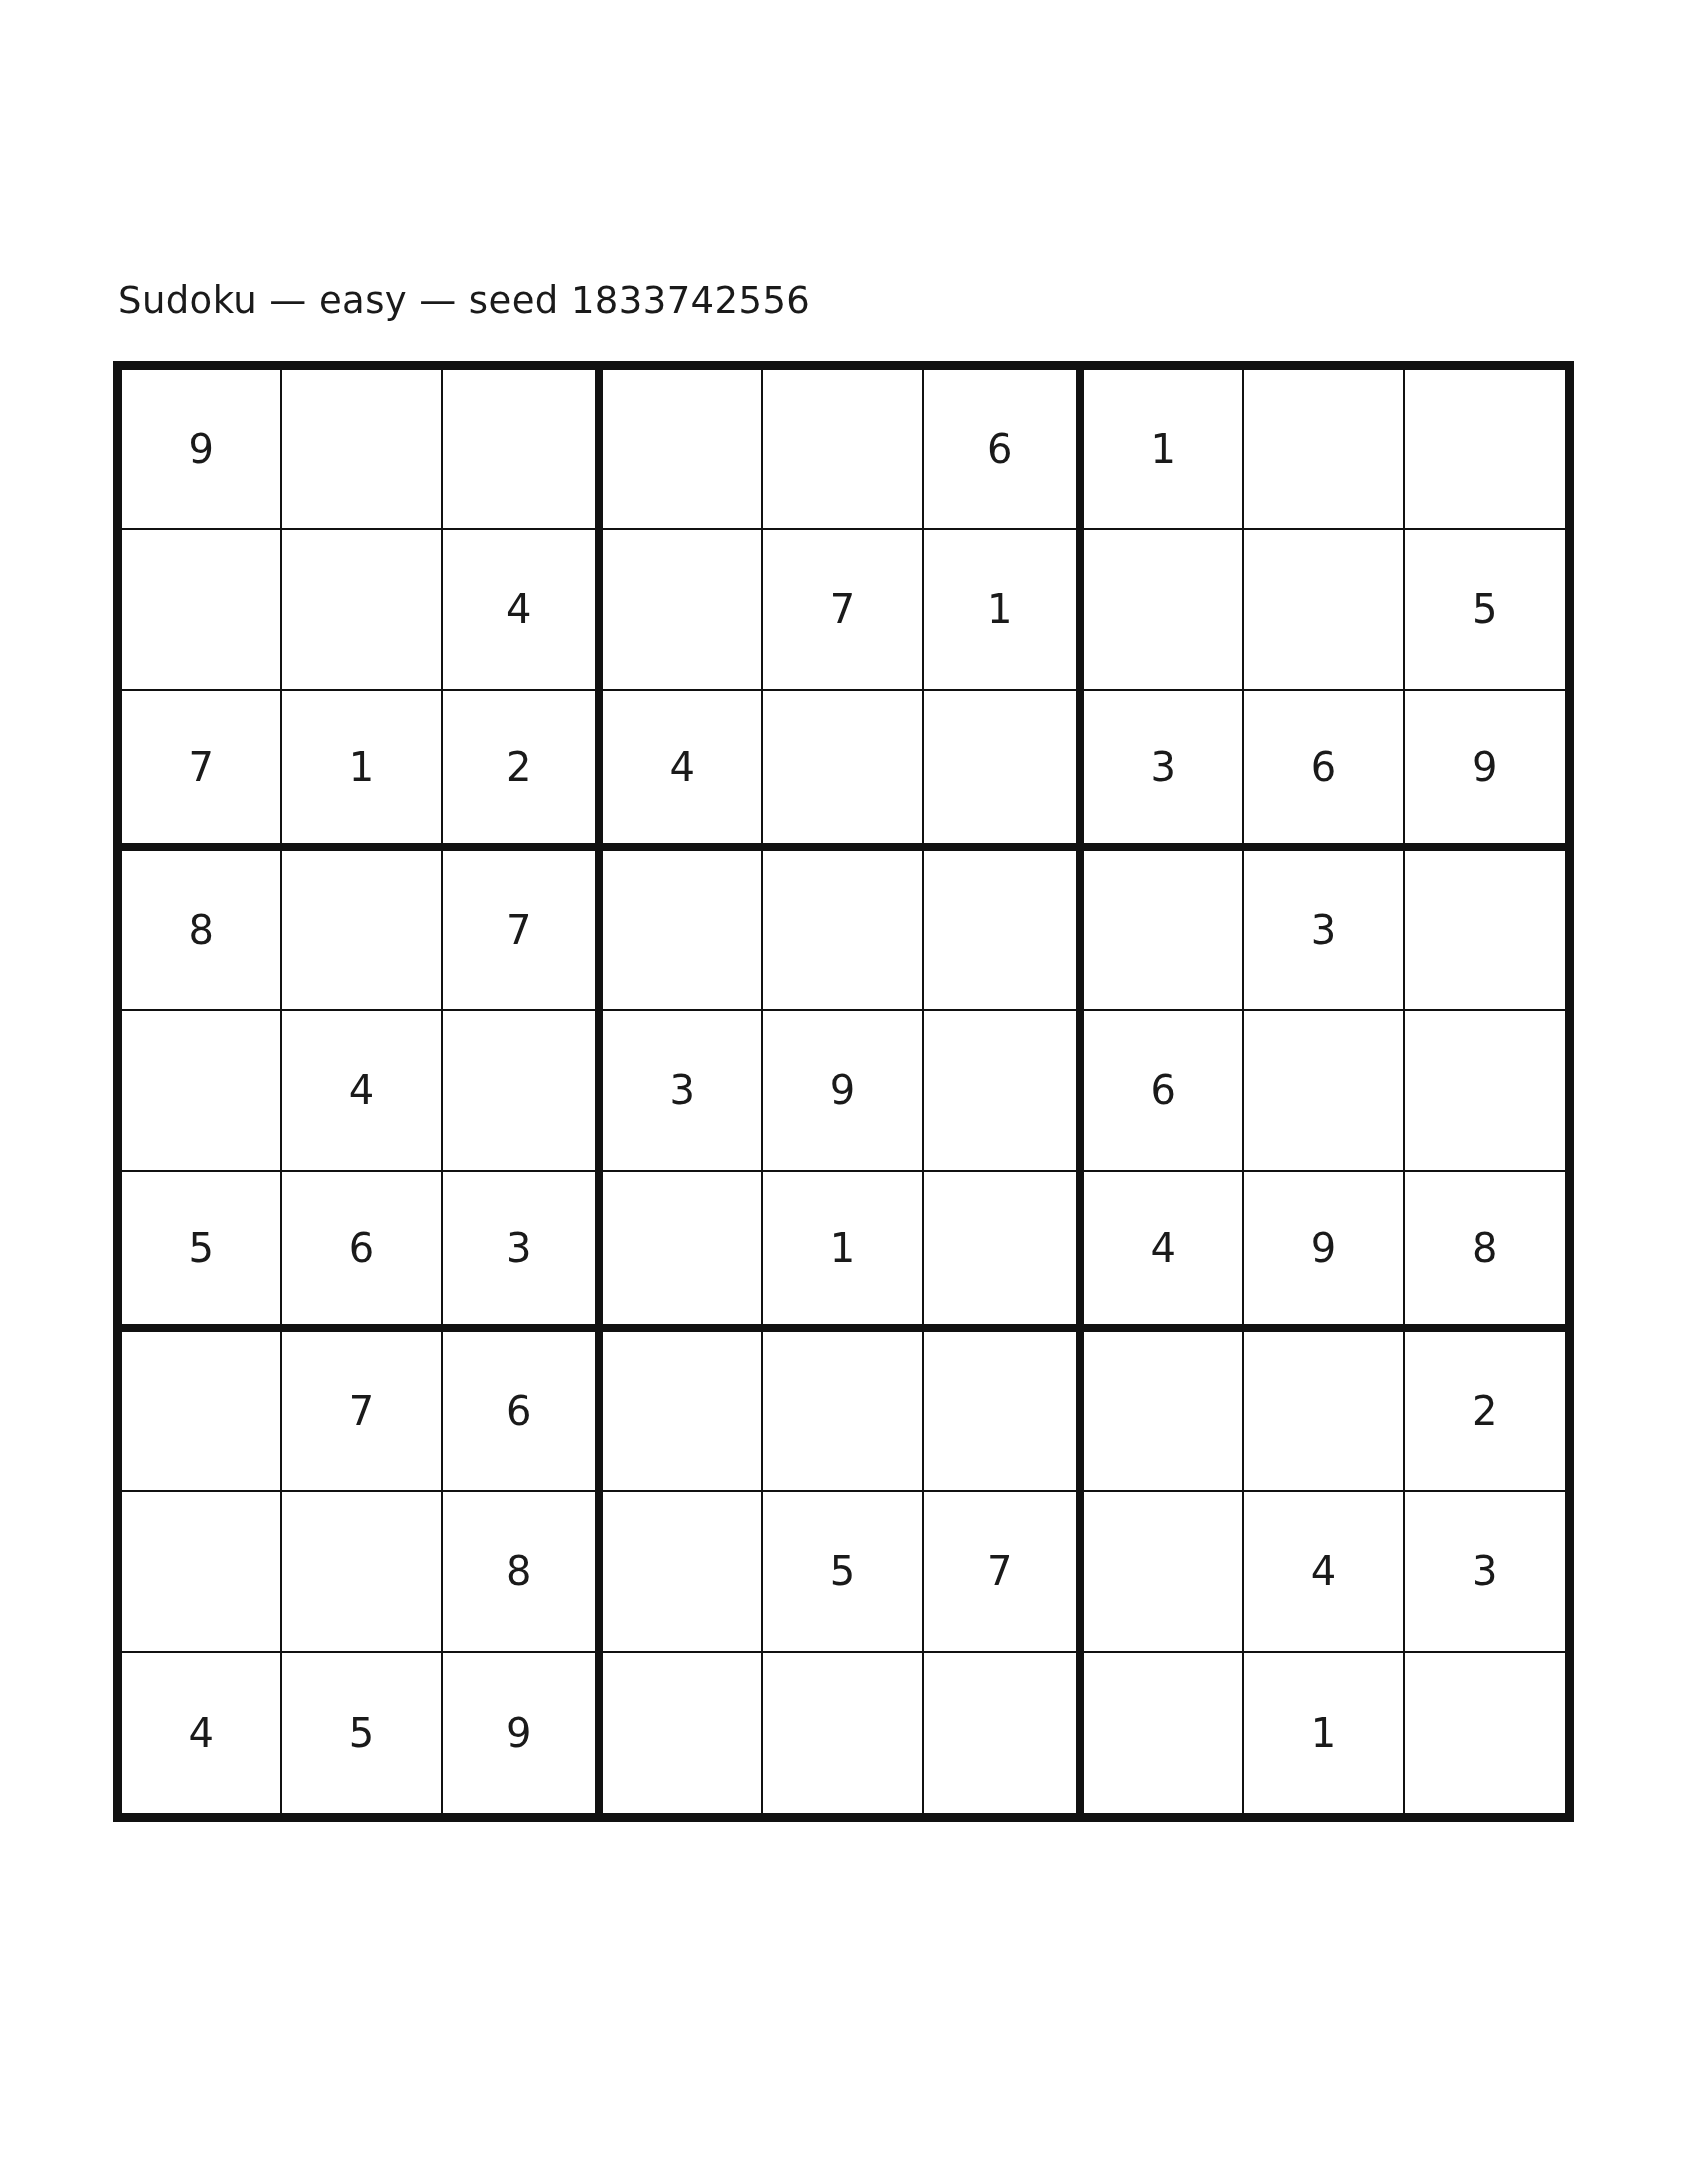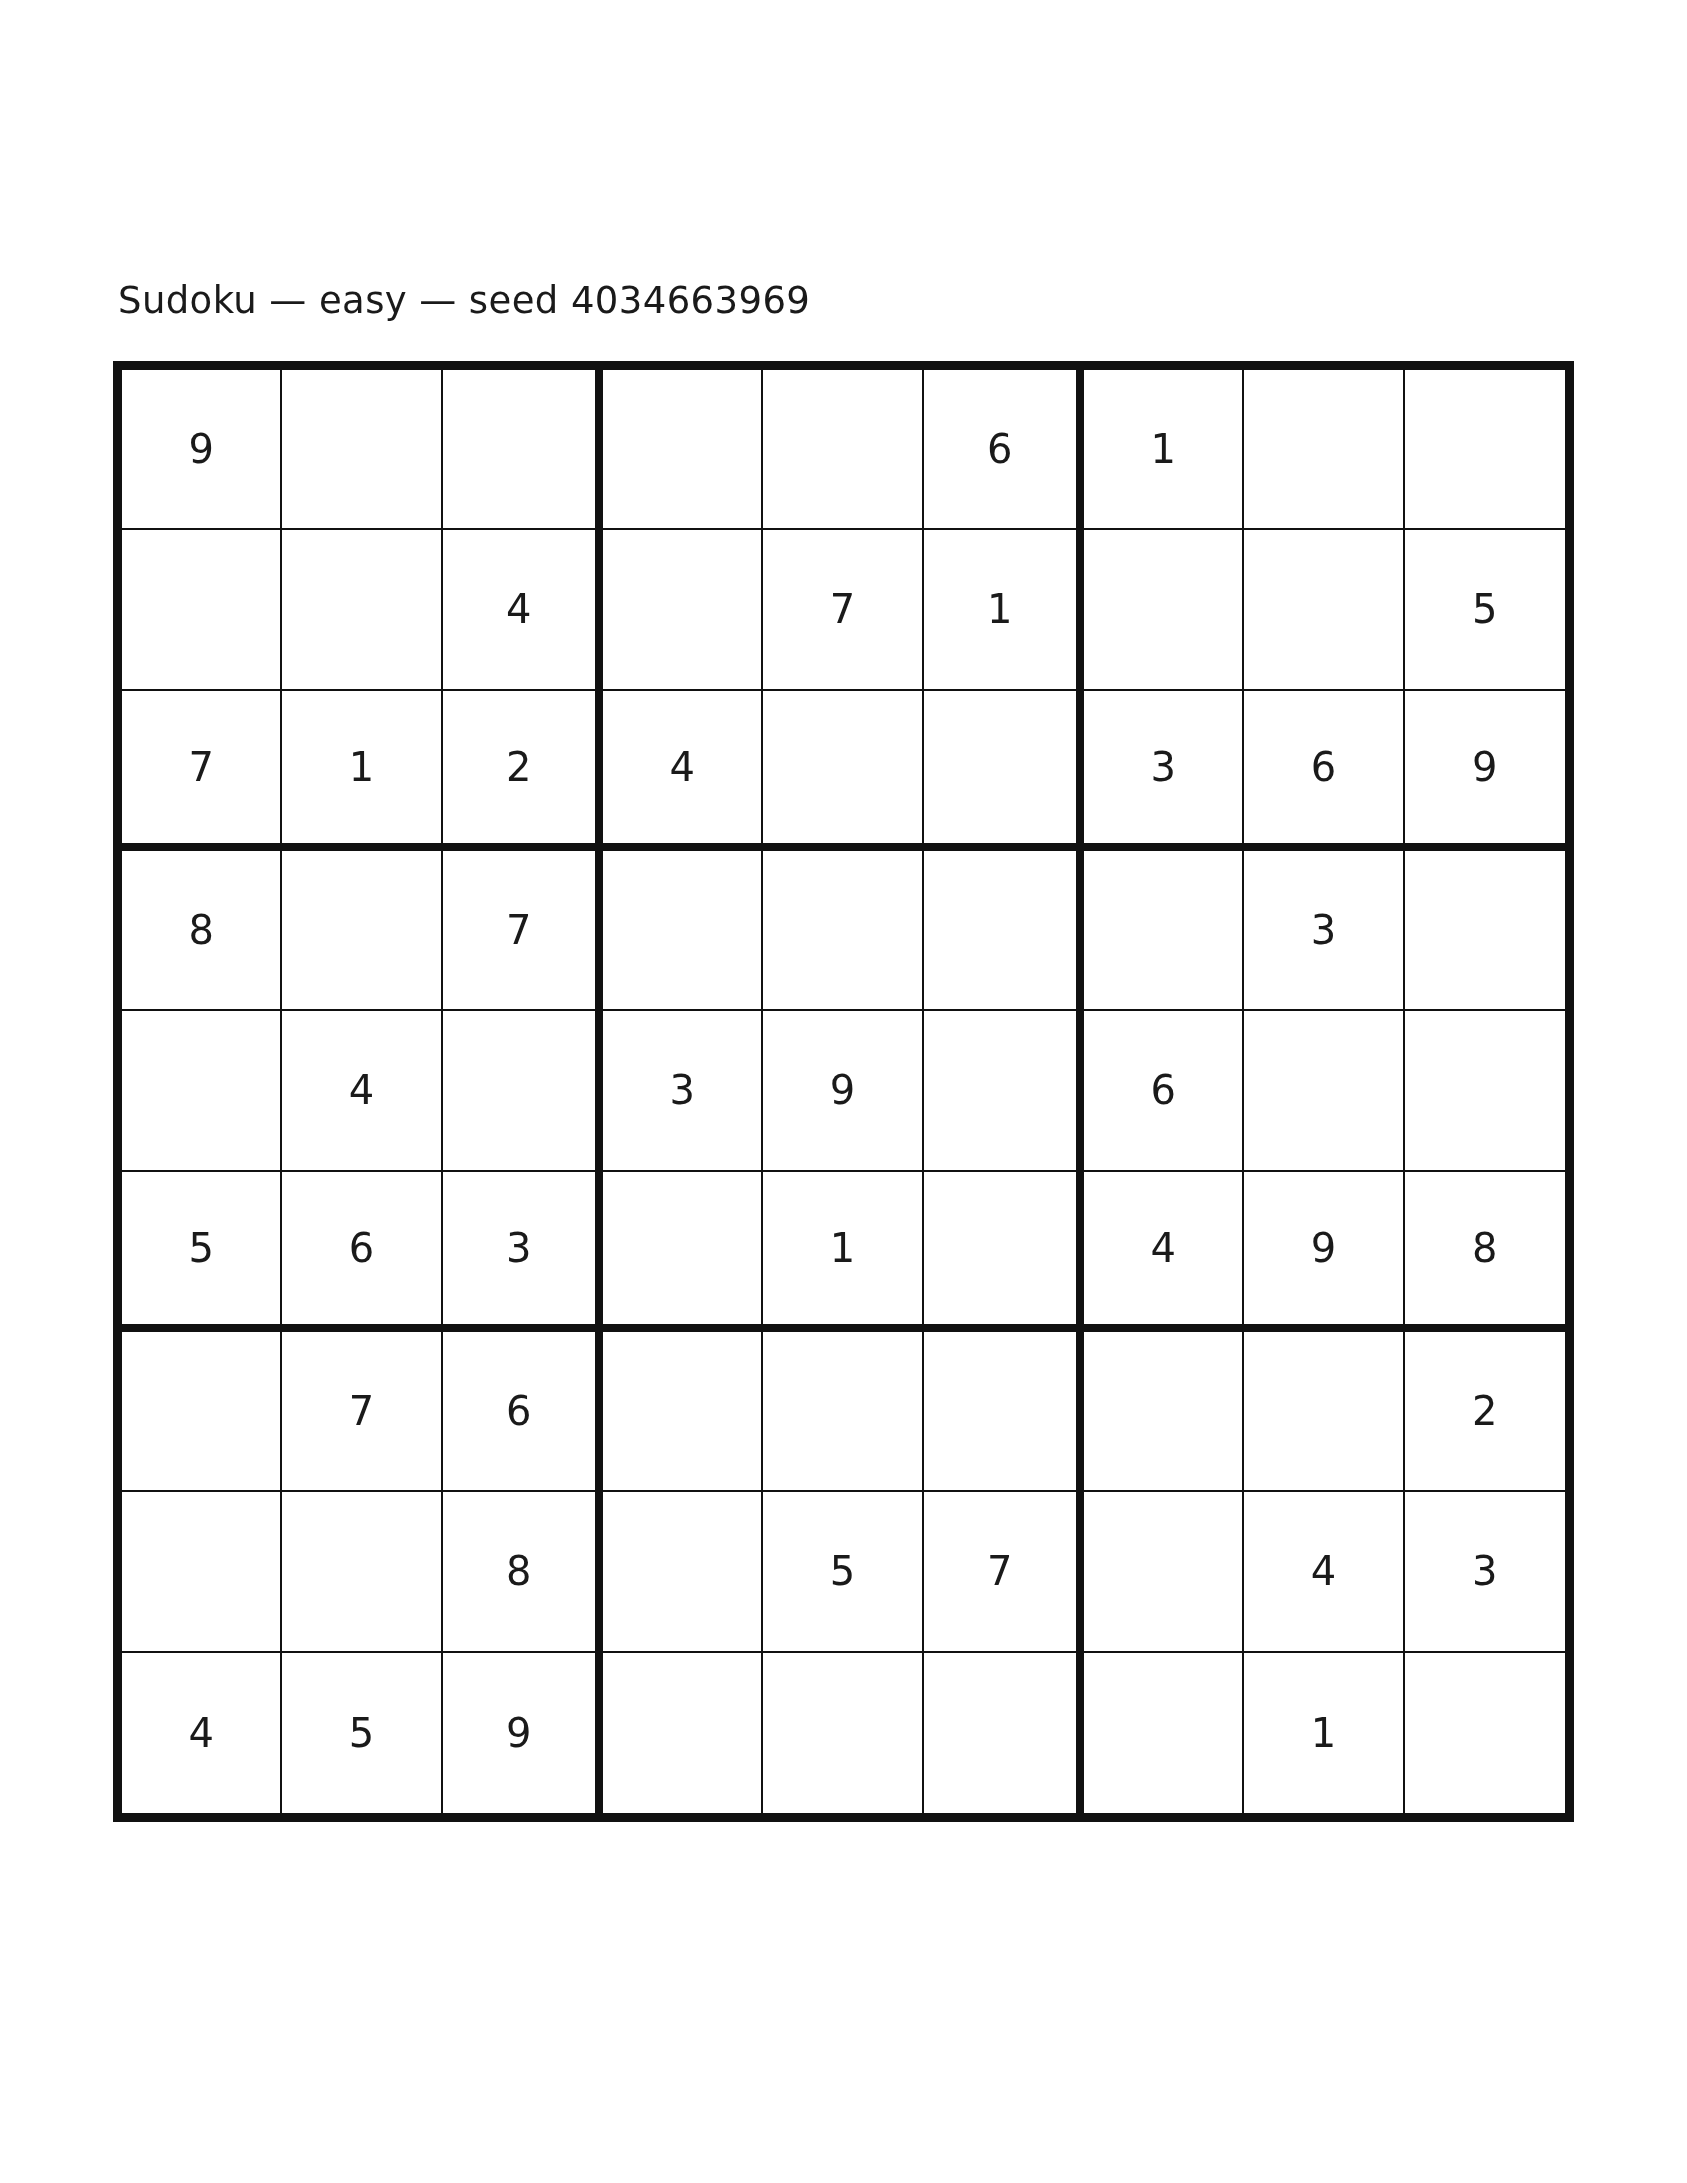--- a/index.html
+++ b/index.html
@@ -55,21 +55,21 @@
   }
   .cell.thick-r { border-right-width: 8.4px; }
   .cell.thick-b { border-bottom-width: 8.4px; }
   .cell.no-r { border-right: none; }
   .cell.no-b { border-bottom: none; }
 </style>
 </head>
 <body>
 
 <div class="page">
-  <div class="title">Sudoku — easy — seed 4034663969</div>
+  <div class="title">Sudoku — easy — seed 1833742556</div>
   <div class="board">
       <div class="cell">9</div>
       <div class="cell"></div>
       <div class="cell thick-r"></div>
       <div class="cell"></div>
       <div class="cell"></div>
       <div class="cell thick-r">6</div>
       <div class="cell">1</div>
       <div class="cell"></div>
       <div class="cell no-r"></div>

